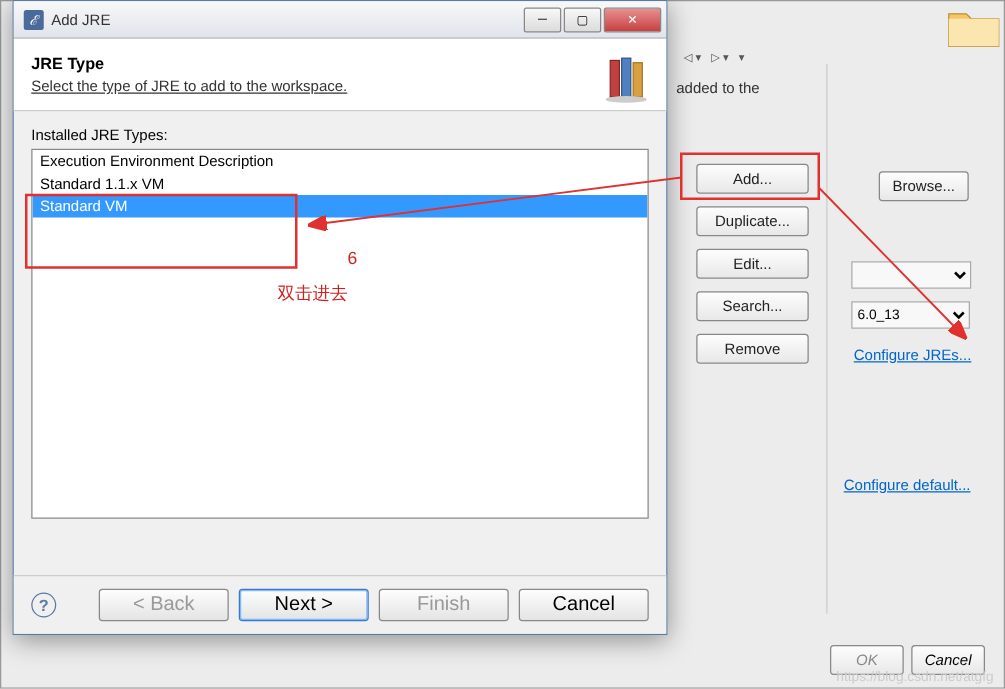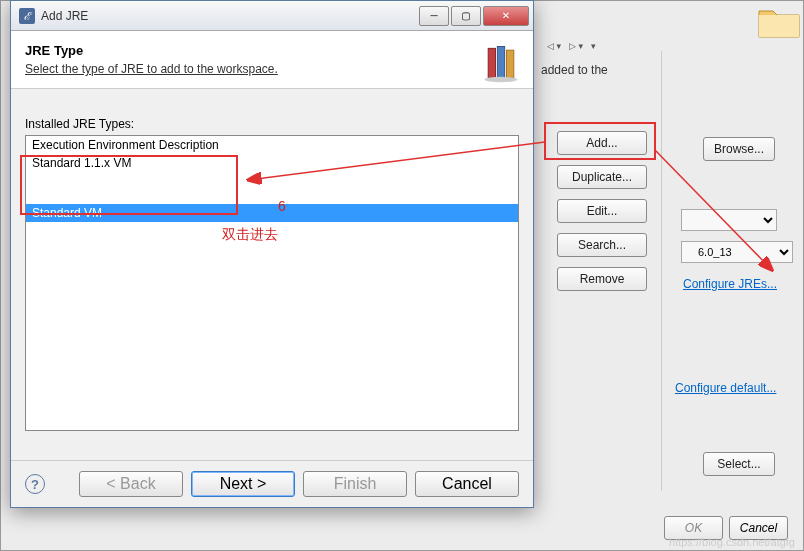--- a/index.html
+++ b/index.html
@@ -119,35 +119,35 @@
       border-bottom: 1px solid #ccc;
       position: relative;
     }
     .header-title { font-size: 13px; font-weight: bold; margin-bottom: 4px; }
     .header-sub { font-size: 12px; color: #333; text-decoration: underline; }
     .header-icon {
       position: absolute;
       top: 10px; right: 10px;
       width: 44px; height: 44px;
     }
-    .body-panel { padding: 28px 14px; }
+    .body-panel { padding: 12px 14px; }
     .list-label { margin-bottom: 4px; }
     .list-box {
       border: 1px solid #888;
       background: #fff;
       height: 296px;
       width: 100%;
       overflow: auto;
     }
     .list-item {
       padding: 2px 6px;
       cursor: pointer;
       font-size: 12px;
     }
-    .list-item.selected { background: #3399ff; color: #fff; margin-top: 32px; }
+    .list-item.selected { background: #3399ff; color: #fff; }
     .footer {
       position: absolute;
       bottom: 0; left: 0; right: 0;
       border-top: 1px solid #ccc;
       padding: 10px 14px;
       display: flex;
       align-items: center;
       justify-content: space-between;
       background: #f0f0f0;
     }
@@ -257,32 +257,29 @@
     <button class="bg-btn">Remove</button>
   </div>
 
   <div style="position:absolute; top:136px; left:702px;">
     <button class="bg-btn" style="width:72px;">Browse...</button>
   </div>
   <div style="position:absolute; top:208px; left:680px;">
     <select class="bg-select" style="width:96px;"><option>&nbsp;</option></select>
   </div>
   <div style="position:absolute; top:240px; left:680px;">
-    <select class="bg-select" style="width:112px;padding-left:12px;">
+    <select class="bg-select" style="width:95px;">
       <option>6.0_13</option>
     </select>
   </div>
   <div style="position:absolute; top:276px; left:682px;">
     <span class="bg-link">Configure JREs...</span>
   </div>
   <div style="position:absolute; top:380px; left:674px;">
     <span class="bg-link">Configure default...</span>
-  </div>
-  <div style="position:absolute; top:451px; left:702px;">
-    <button class="bg-btn" style="width:72px;">Select...</button>
   </div>
 
   <div class="bg-bottom-btns">
     <button style="color:#888;">OK</button>
     <button>Cancel</button>
   </div>
 
   <div style="position:absolute; bottom:2px; right:8px; color:#ccc; font-size:11px;">https://blog.csdn.net/atgfg</div>
 </div>
 

